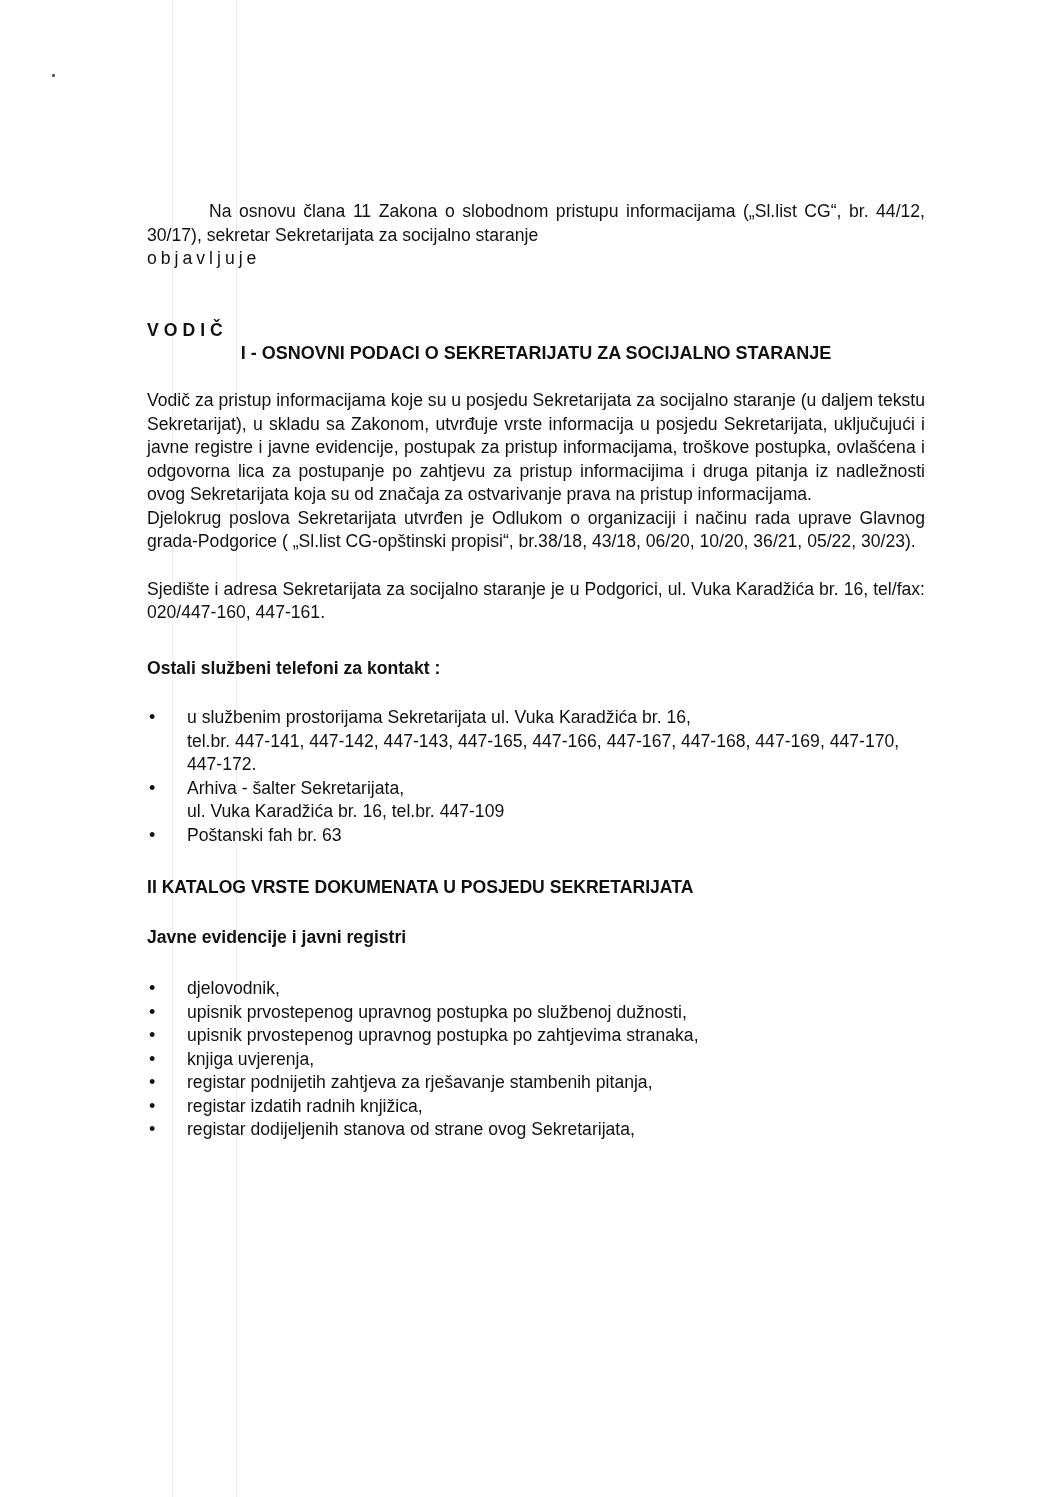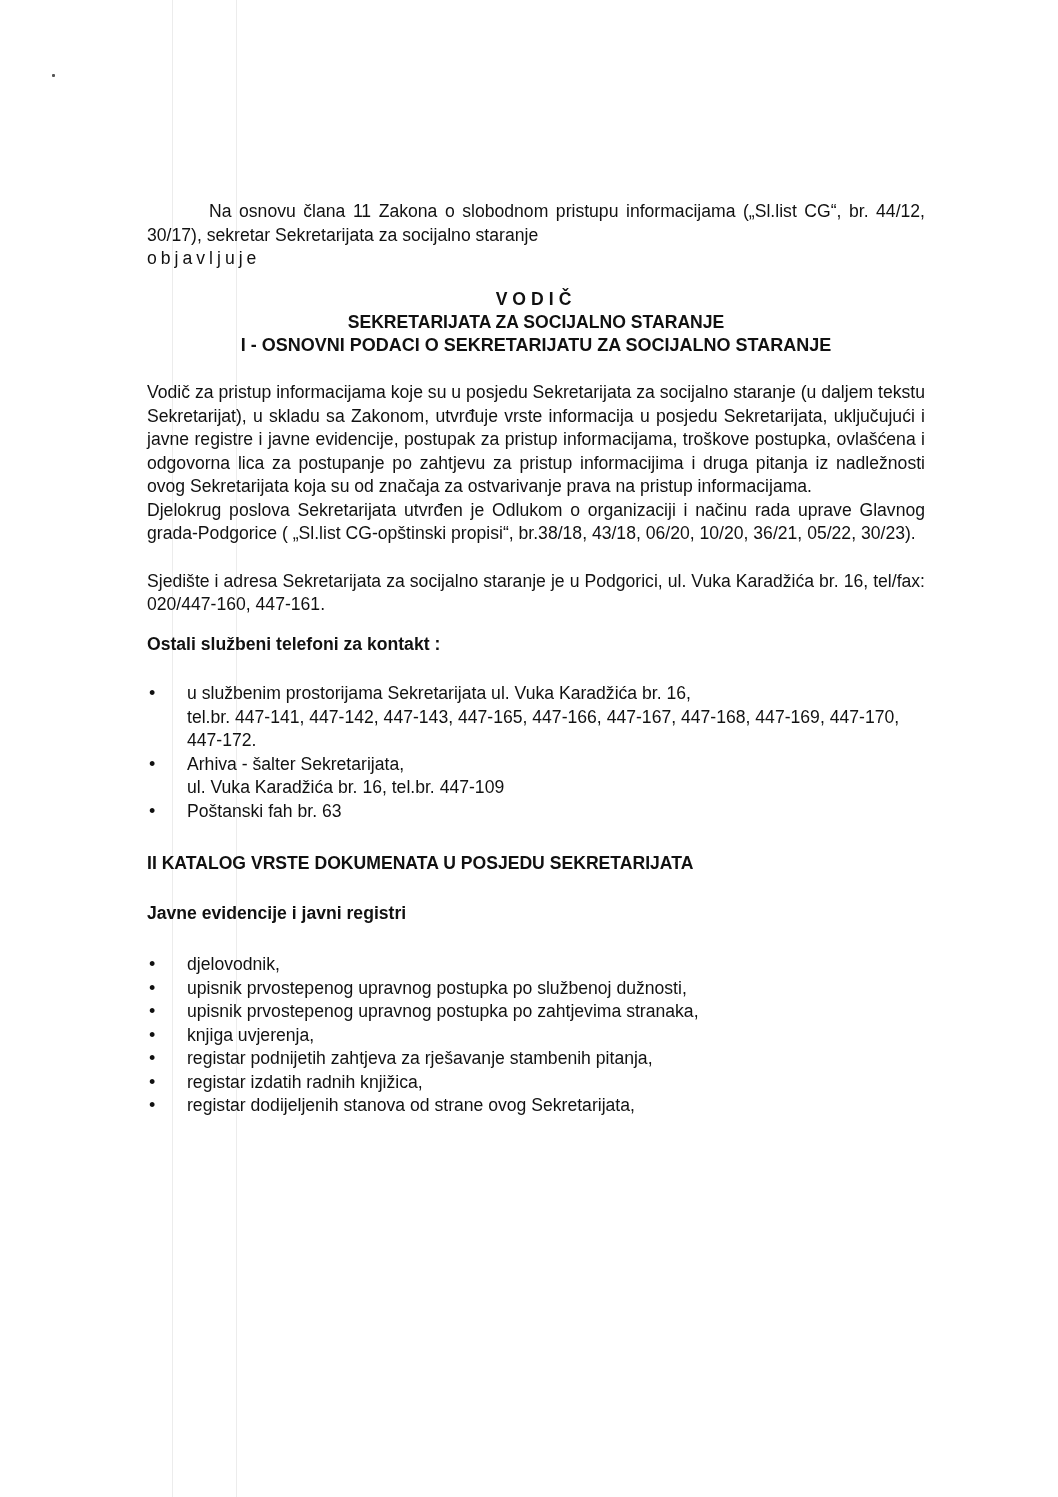--- a/index.html
+++ b/index.html
@@ -4,26 +4,26 @@
 <style>
   html, body { margin: 0; padding: 0; background: #ffffff; }
   body { width: 1058px; height: 1497px; position: relative; overflow: hidden;
          font-family: "Liberation Sans", sans-serif; color: #111; }
   .speck { position: absolute; left: 52px; top: 74px; width: 3px; height: 3px; background: #555; border-radius: 1px; }
   .vline { position: absolute; top: 0; bottom: 0; width: 1px; background: #ececec; }
   .page { position: absolute; left: 147px; top: 200px; width: 778px; font-size: 17.6px; line-height: 23.5px; }
   .just { text-align: justify; text-align-last: left; }
   .intro1 { text-indent: 62px; text-align: justify; }
   .spaced { letter-spacing: 4px; }
-  .title-block { text-align: center; font-weight: bold; margin-top: 17px; line-height: 23px; }
+  .title-block { font-weight: bold; margin-top: 48px; line-height: 23px; }
   .title-main { letter-spacing: 5px; font-weight: bold; }
   .section1 { text-align: center; font-weight: bold; font-size: 18px; }
   .para { margin-top: 24px; }
   .p-addr { margin-top: 24px; }
-  .heading { font-weight: bold; margin-top: 16px; }
+  .heading { font-weight: bold; margin-top: 32px; }
   ul.bul { list-style: none; margin: 26px 0 0 0; padding: 0; }
   ul.bul li { position: relative; padding-left: 40px; }
   ul.bul li::before { content: "•"; position: absolute; left: 2px; top: 0; font-size: 18px; }
   .sec2 { font-weight: bold; margin-top: 29px; font-size: 17.6px; }
   .sub { font-weight: bold; margin-top: 26px; }
   ul.reg { margin-top: 28px; }
 </style>
 </head>
 <body>
 
@@ -31,21 +31,20 @@
 <div class="vline" style="left:172px"></div>
 <div class="vline" style="left:236px"></div>
 
 <div class="page">
 
   <div class="intro1">Na osnovu člana 11 Zakona o slobodnom pristupu informacijama („Sl.list CG“, br. 44/12, 30/17), sekretar Sekretarijata za socijalno staranje</div>
   <div class="spaced">objavljuje</div>
 
   <div class="title-block">
     <div class="title-main">VODIČ</div>
-    <div>SEKRETARIJATA ZA SOCIJALNO STARANJE</div>
   </div>
 
   <div class="section1">I - OSNOVNI PODACI O SEKRETARIJATU ZA SOCIJALNO STARANJE</div>
 
   <div class="para just">Vodič za pristup informacijama koje su u posjedu Sekretarijata za socijalno staranje (u daljem tekstu Sekretarijat), u skladu sa Zakonom, utvrđuje vrste informacija u posjedu Sekretarijata, uključujući i javne registre i javne evidencije, postupak za pristup informacijama, troškove postupka, ovlašćena i odgovorna lica za postupanje po zahtjevu za pristup informacijima i druga pitanja iz nadležnosti ovog Sekretarijata koja su od značaja za ostvarivanje prava na pristup informacijama.</div>
   <div class="just">Djelokrug poslova Sekretarijata utvrđen je Odlukom o organizaciji i načinu rada uprave Glavnog grada-Podgorice ( „Sl.list CG-opštinski propisi“, br.38/18, 43/18, 06/20, 10/20, 36/21, 05/22, 30/23).</div>
 
   <div class="p-addr just">Sjedište i adresa Sekretarijata za socijalno staranje je u Podgorici, ul. Vuka Karadžića br. 16, tel/fax: 020/447-160, 447-161.</div>
 
   <div class="heading">Ostali službeni telefoni za kontakt :</div>

